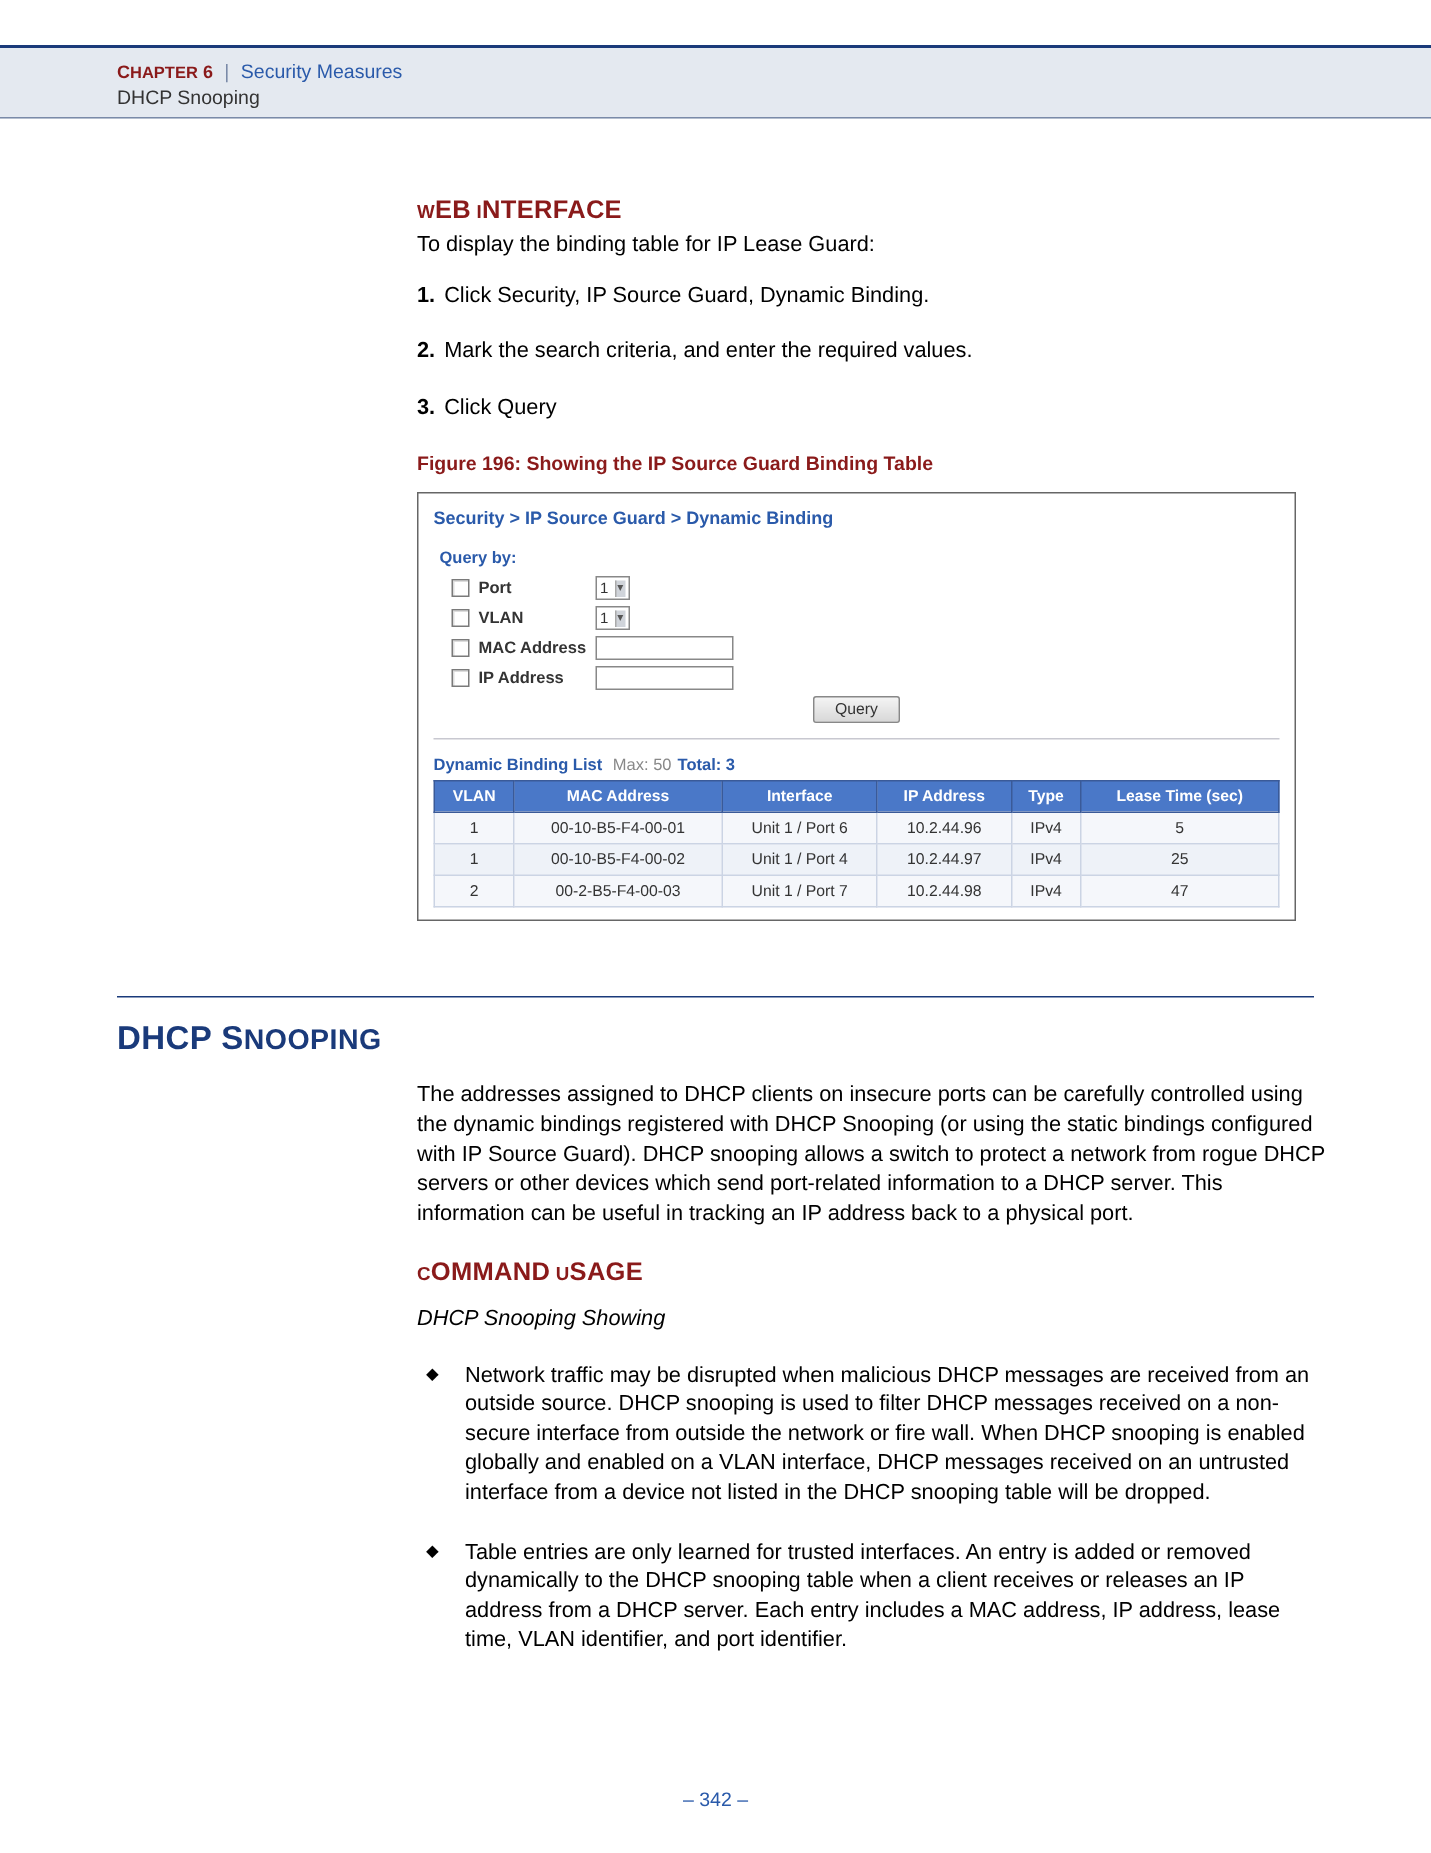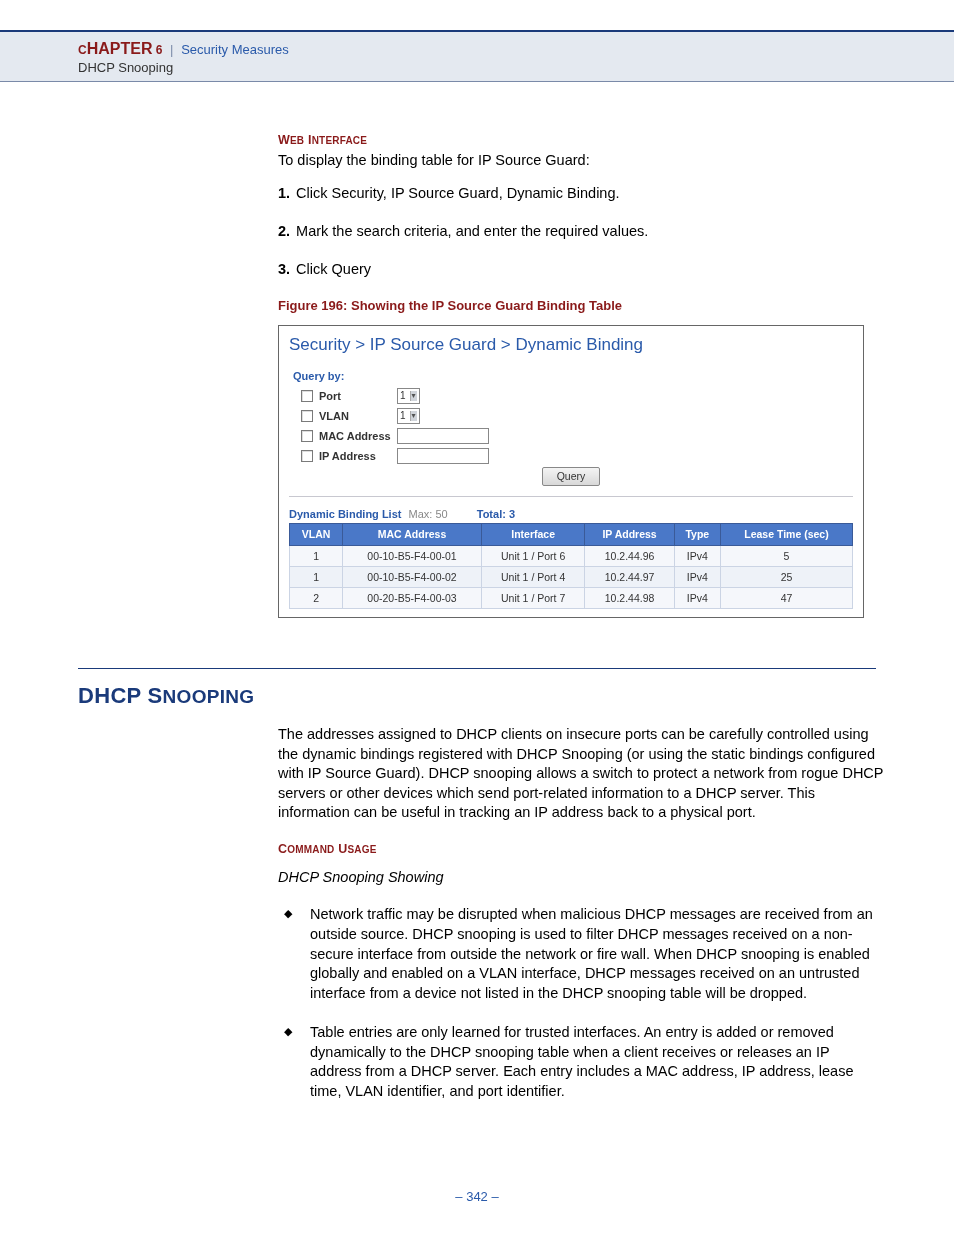--- a/index.html
+++ b/index.html
@@ -22,65 +22,65 @@
     margin-right: 70px;
   }
   .chapter-line {
     font-size: 13px;
   }
   .chapter-num {
     color: #8a1a1a;
     font-weight: bold;
     font-size: 12px;
   }
-  .chapter-num .sc { font-size: 16px; }
+  .chapter-num .sc { font-size: 11px; }
   .pipe { color: #7a8aa8; margin: 0 4px; }
   .chapter-title { color: #2a5aaa; }
   .subheader {
     color: #333;
     font-size: 13px;
     margin-top: 2px;
   }
   .content {
     margin-left: 278px;
     margin-right: 70px;
     margin-top: 50px;
     font-size: 14.5px;
     line-height: 1.35;
   }
   .section-label {
     color: #8a1a1a;
     font-weight: bold;
     font-size: 12.5px;
     letter-spacing: 0.2px;
   }
-  .section-label .sc { font-size: 10px; }
+  .section-label .sc { font-size: 17px; }
   .intro { margin: 2px 0 14px 0; }
   .steps { margin: 0 0 12px 0; padding: 0; list-style: none; }
   .steps li { margin: 0 0 18px 0; }
   .step-num { font-weight: bold; margin-right: 6px; }
   .fig-caption {
     color: #8a1a1a;
     font-weight: bold;
     font-size: 13px;
     margin: 4px 0 10px 0;
   }
   .screenshot {
     border: 1px solid #666;
     background: #fff;
     font-family: Arial, sans-serif;
     font-size: 11px;
     color: #333;
     margin-right: 20px;
   }
   .breadcrumb {
     color: #2a5aaa;
-    font-weight: normal;
+    font-weight: bold;
     padding: 8px 10px 6px 10px;
-    font-size: 17px;
+    font-size: 12px;
   }
   .query-box {
     margin: 6px 10px 10px 10px;
     border: 1px solid #c8c8d0;
     border-top: none;
     border-left: none;
     border-right: none;
     padding-bottom: 10px;
   }
   .query-by { color: #2a5aaa; font-weight: bold; margin: 0 0 4px 4px; }
@@ -121,21 +121,21 @@
     display: inline-block;
     border: 1px solid #888;
     background: linear-gradient(#f4f4f4,#d8d8d8);
     font-size: 10.5px;
     padding: 1px 14px;
     border-radius: 2px;
   }
   .list-title { margin: 0 10px 2px 10px; }
   .list-title .t1 { color: #2a5aaa; font-weight: bold; }
   .list-title .t2 { color: #888; margin-left: 4px; }
-  .list-title .t3 { color: #2a5aaa; font-weight: bold; margin-left: 26px; }
+  .list-title .t3 { color: #2a5aaa; font-weight: bold; margin-left: 1px; }
   table.binding {
     width: calc(100% - 20px);
     margin: 0 10px 8px 10px;
     border-collapse: collapse;
     font-size: 10.5px;
   }
   table.binding th {
     background: #4a78c8;
     color: #fff;
     font-weight: bold;
@@ -194,21 +194,21 @@
     </div>
     <div class="subheader">DHCP Snooping</div>
   </div>
 </div>
 
 <div class="content">
 
   <div class="section-label">
     <span>W</span><span class="sc">EB</span><span> I</span><span class="sc">NTERFACE</span>
   </div>
-  <div class="intro">To display the binding table for IP Source Guard:</div>
+  <div class="intro">To display the binding table for IP Lease Guard:</div>
 
   <ol class="steps">
     <li><span class="step-num">1.</span><span>Click Security, IP Source Guard, Dynamic Binding.</span></li>
     <li><span class="step-num">2.</span><span>Mark the search criteria, and enter the required values.</span></li>
     <li><span class="step-num">3.</span><span>Click Query</span></li>
   </ol>
 
   <div class="fig-caption">Figure 196:  Showing the IP Source Guard Binding Table</div>
 
   <div class="screenshot">
@@ -275,21 +275,21 @@
       <tr>
         <td>1</td>
         <td>00-10-B5-F4-00-02</td>
         <td>Unit 1 / Port 4</td>
         <td>10.2.44.97</td>
         <td>IPv4</td>
         <td>25</td>
       </tr>
       <tr>
         <td>2</td>
-        <td>00-20-B5-F4-00-03</td>
+        <td>00-2-B5-F4-00-03</td>
         <td>Unit 1 / Port 7</td>
         <td>10.2.44.98</td>
         <td>IPv4</td>
         <td>47</td>
       </tr>
     </tbody>
       </table>
   </div>
 </div>
 

